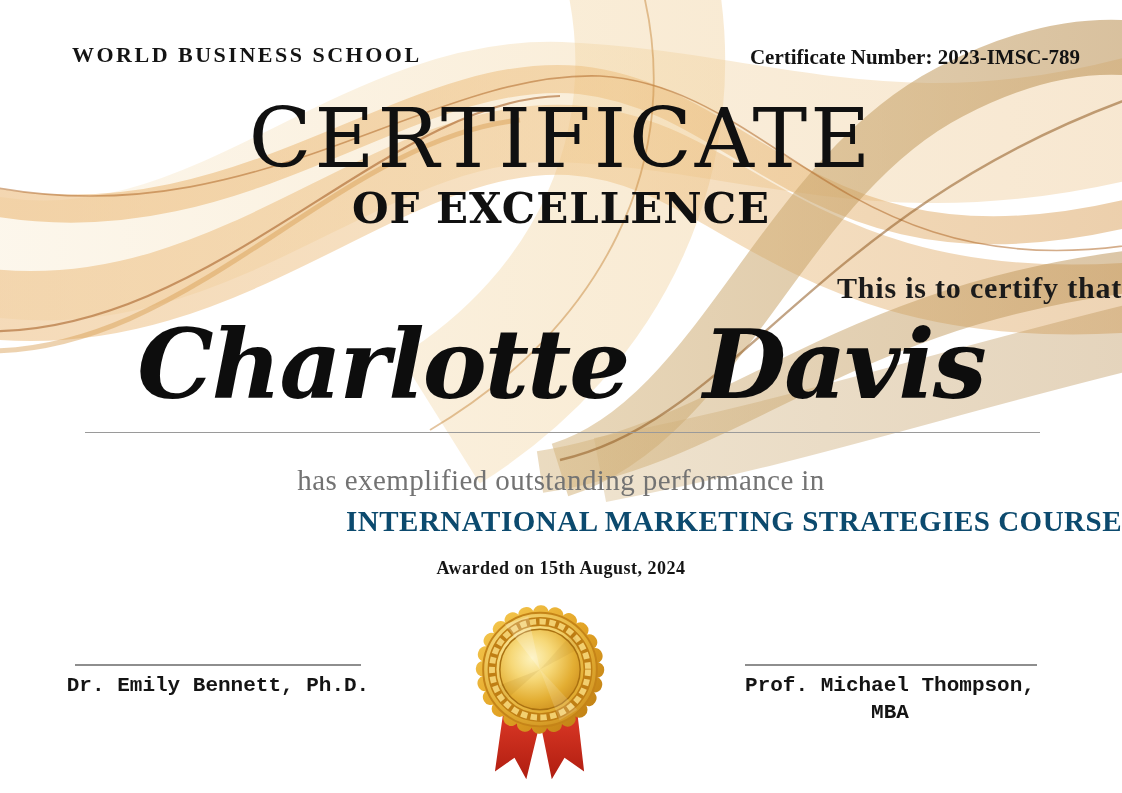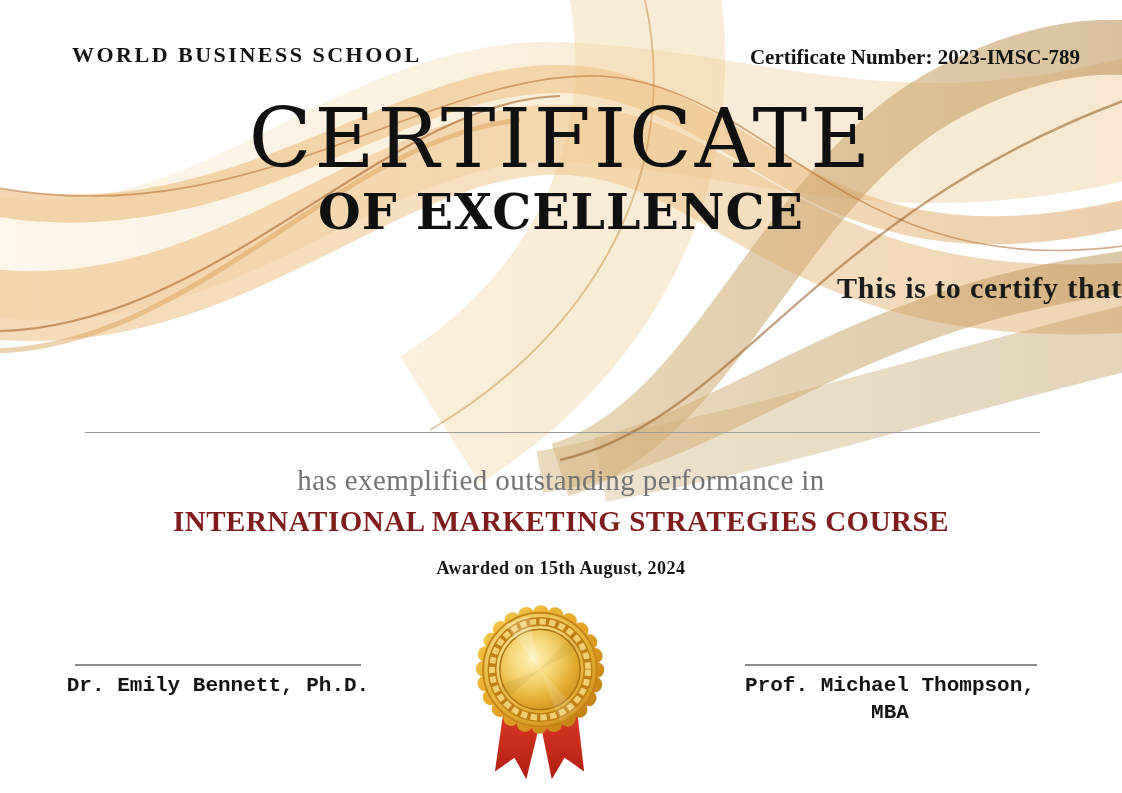--- a/index.html
+++ b/index.html
@@ -40,21 +40,21 @@
     font-family: "DejaVu Serif", serif;
     font-size: 82px; font-weight: 500;
     letter-spacing: 3px;
     color: #101010;
     line-height: 1;
   }
   .title-sub {
     left: 0; top: 186px; width: 100%;
     text-align: center;
     font-family: "DejaVu Serif", serif;
-    font-size: 49px; font-weight: 600;
+    font-size: 42px; font-weight: 600;
     letter-spacing: 1px;
     color: #101010;
     line-height: 1.1;
   }
   .certify-line {
     left: 0; top: 271px; width: 100%;
     text-align: right;
     font-size: 30px;
     letter-spacing: 0.8px;
     color: #1b1b1b;
@@ -79,24 +79,24 @@
   }
   .achievement-line {
     left: 0; top: 464px; width: 100%;
     text-align: center;
     font-size: 29px;
     letter-spacing: 0.4px;
     color: #737373;
   }
   .course-name {
     left: 0; top: 505px; width: 100%;
-    text-align: center;
+    text-align: right;
     font-size: 29px; font-weight: 700;
     letter-spacing: 0.5px;
-    color: #7f1d1d;
+    color: #0c4a6e;
     font-family: Liberation Serif, serif;
   }
   .awarded-line {
     left: 0; top: 558px; width: 100%;
     text-align: center;
     font-size: 18px; font-weight: 700;
     letter-spacing: 0.5px;
     color: #141414;
   }
   .medal {
@@ -164,20 +164,21 @@
   </svg>
 
   <div class="layer school-name">WORLD BUSINESS SCHOOL</div>
   <div class="layer cert-number">Certificate Number: 2023-IMSC-789</div>
 
   <div class="layer title-main">CERTIFICATE</div>
   <div class="layer title-sub">OF EXCELLENCE</div>
 
   <div class="layer certify-line">This is to certify that</div>
 
+  <div class="layer recipient-name">Charlotte Davis</div>
   <div class="layer name-underline"></div>
 
   <div class="layer achievement-line">has exemplified outstanding performance in</div>
   <div class="layer course-name">INTERNATIONAL MARKETING STRATEGIES COURSE</div>
   <div class="layer awarded-line">Awarded on 15th August, 2024</div>
 
   <svg class="layer medal" viewBox="0 0 185 200" xmlns="http://www.w3.org/2000/svg" aria-hidden="true">
     <defs>
       <linearGradient id="ribbonG" x1="0" y1="0" x2="0" y2="1">
         <stop offset="0" stop-color="#E8402C"></stop>

